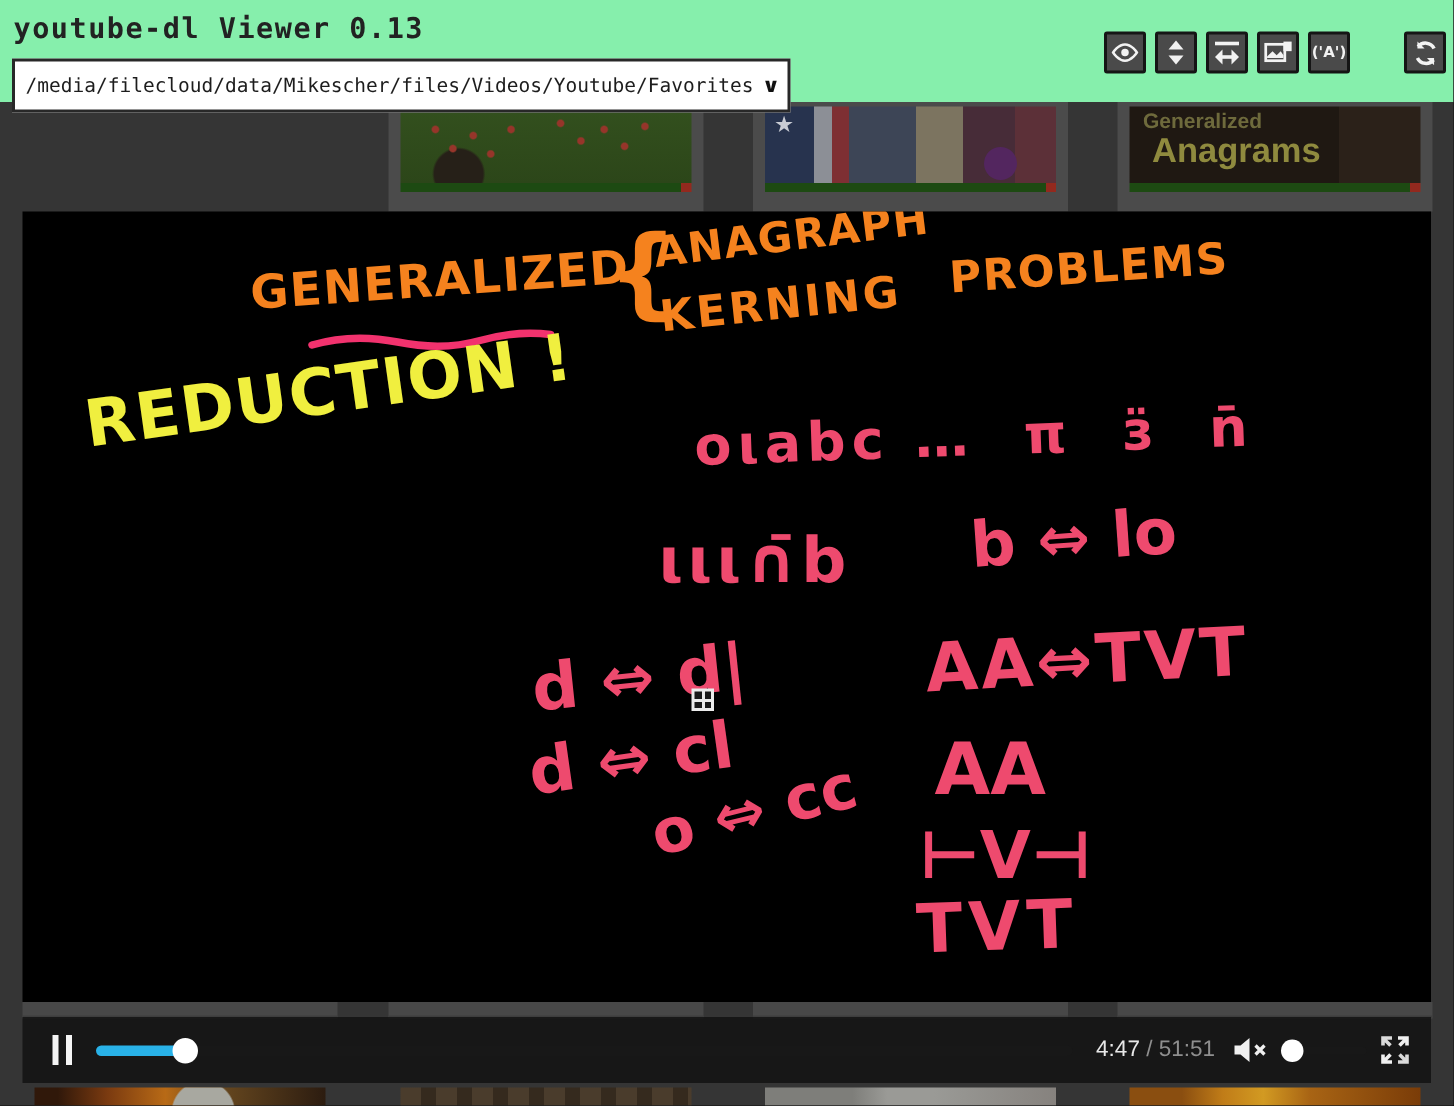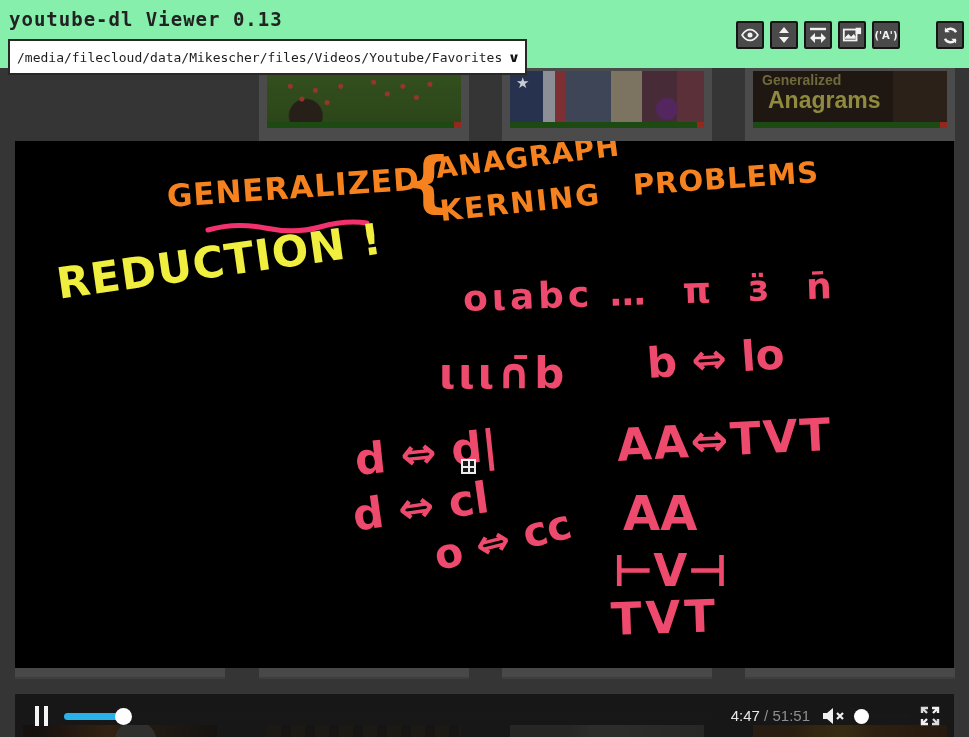--- a/index.html
+++ b/index.html
@@ -67,21 +67,21 @@
 
   
   .player{position:absolute;left:15px;top:141px;width:939px;height:527px;background:#000;z-index:10;overflow:hidden;cursor:default;}
   .ink{position:absolute;font-family:"DejaVu Sans","Liberation Sans",sans-serif;font-weight:bold;
       line-height:1;white-space:pre;transform-origin:left center;}
   .draw-cursor{position:absolute;width:15px;height:15px;box-sizing:border-box;background:#ececec;
       display:grid;grid-template-columns:1fr 1fr;grid-template-rows:1fr 1fr;gap:2px;padding:2px;}
   .draw-cursor i{background:#1a1a1a;}
 
   
-  .controls{position:absolute;left:15px;top:678px;width:939px;height:44px;background:rgba(16,16,16,0.8);z-index:20;margin-top:16px;}
+  .controls{position:absolute;left:15px;top:678px;width:939px;height:44px;background:rgba(16,16,16,0.8);z-index:20;}
   .pause-btn{position:absolute;left:17px;top:12px;width:18px;height:20px;background:none;border:none;
       display:flex;gap:5px;justify-content:center;cursor:pointer;padding:0;}
   .pause-btn i{display:block;width:4px;height:20px;background:#f5f5f5;}
   .ptrack{position:absolute;left:49px;top:19px;width:651px;height:7px;border-radius:4px;background:#181818;cursor:pointer;}
   .pfill{position:absolute;left:0;top:0;height:7px;border-radius:4px;background:#29b2e8;}
   .pknob{position:absolute;top:-5px;width:17px;height:17px;border-radius:50%;background:#fff;cursor:grab;}
   .time{position:absolute;left:700px;top:13px;width:95px;text-align:right;
       font:15px "Liberation Sans","DejaVu Sans",sans-serif;color:#e8e8e8;white-space:nowrap;}
   .time .dim{color:#8f8f8f;}
   .mute-btn{position:absolute;left:806px;top:12px;width:26px;height:20px;background:none;border:none;padding:0;cursor:pointer;}

